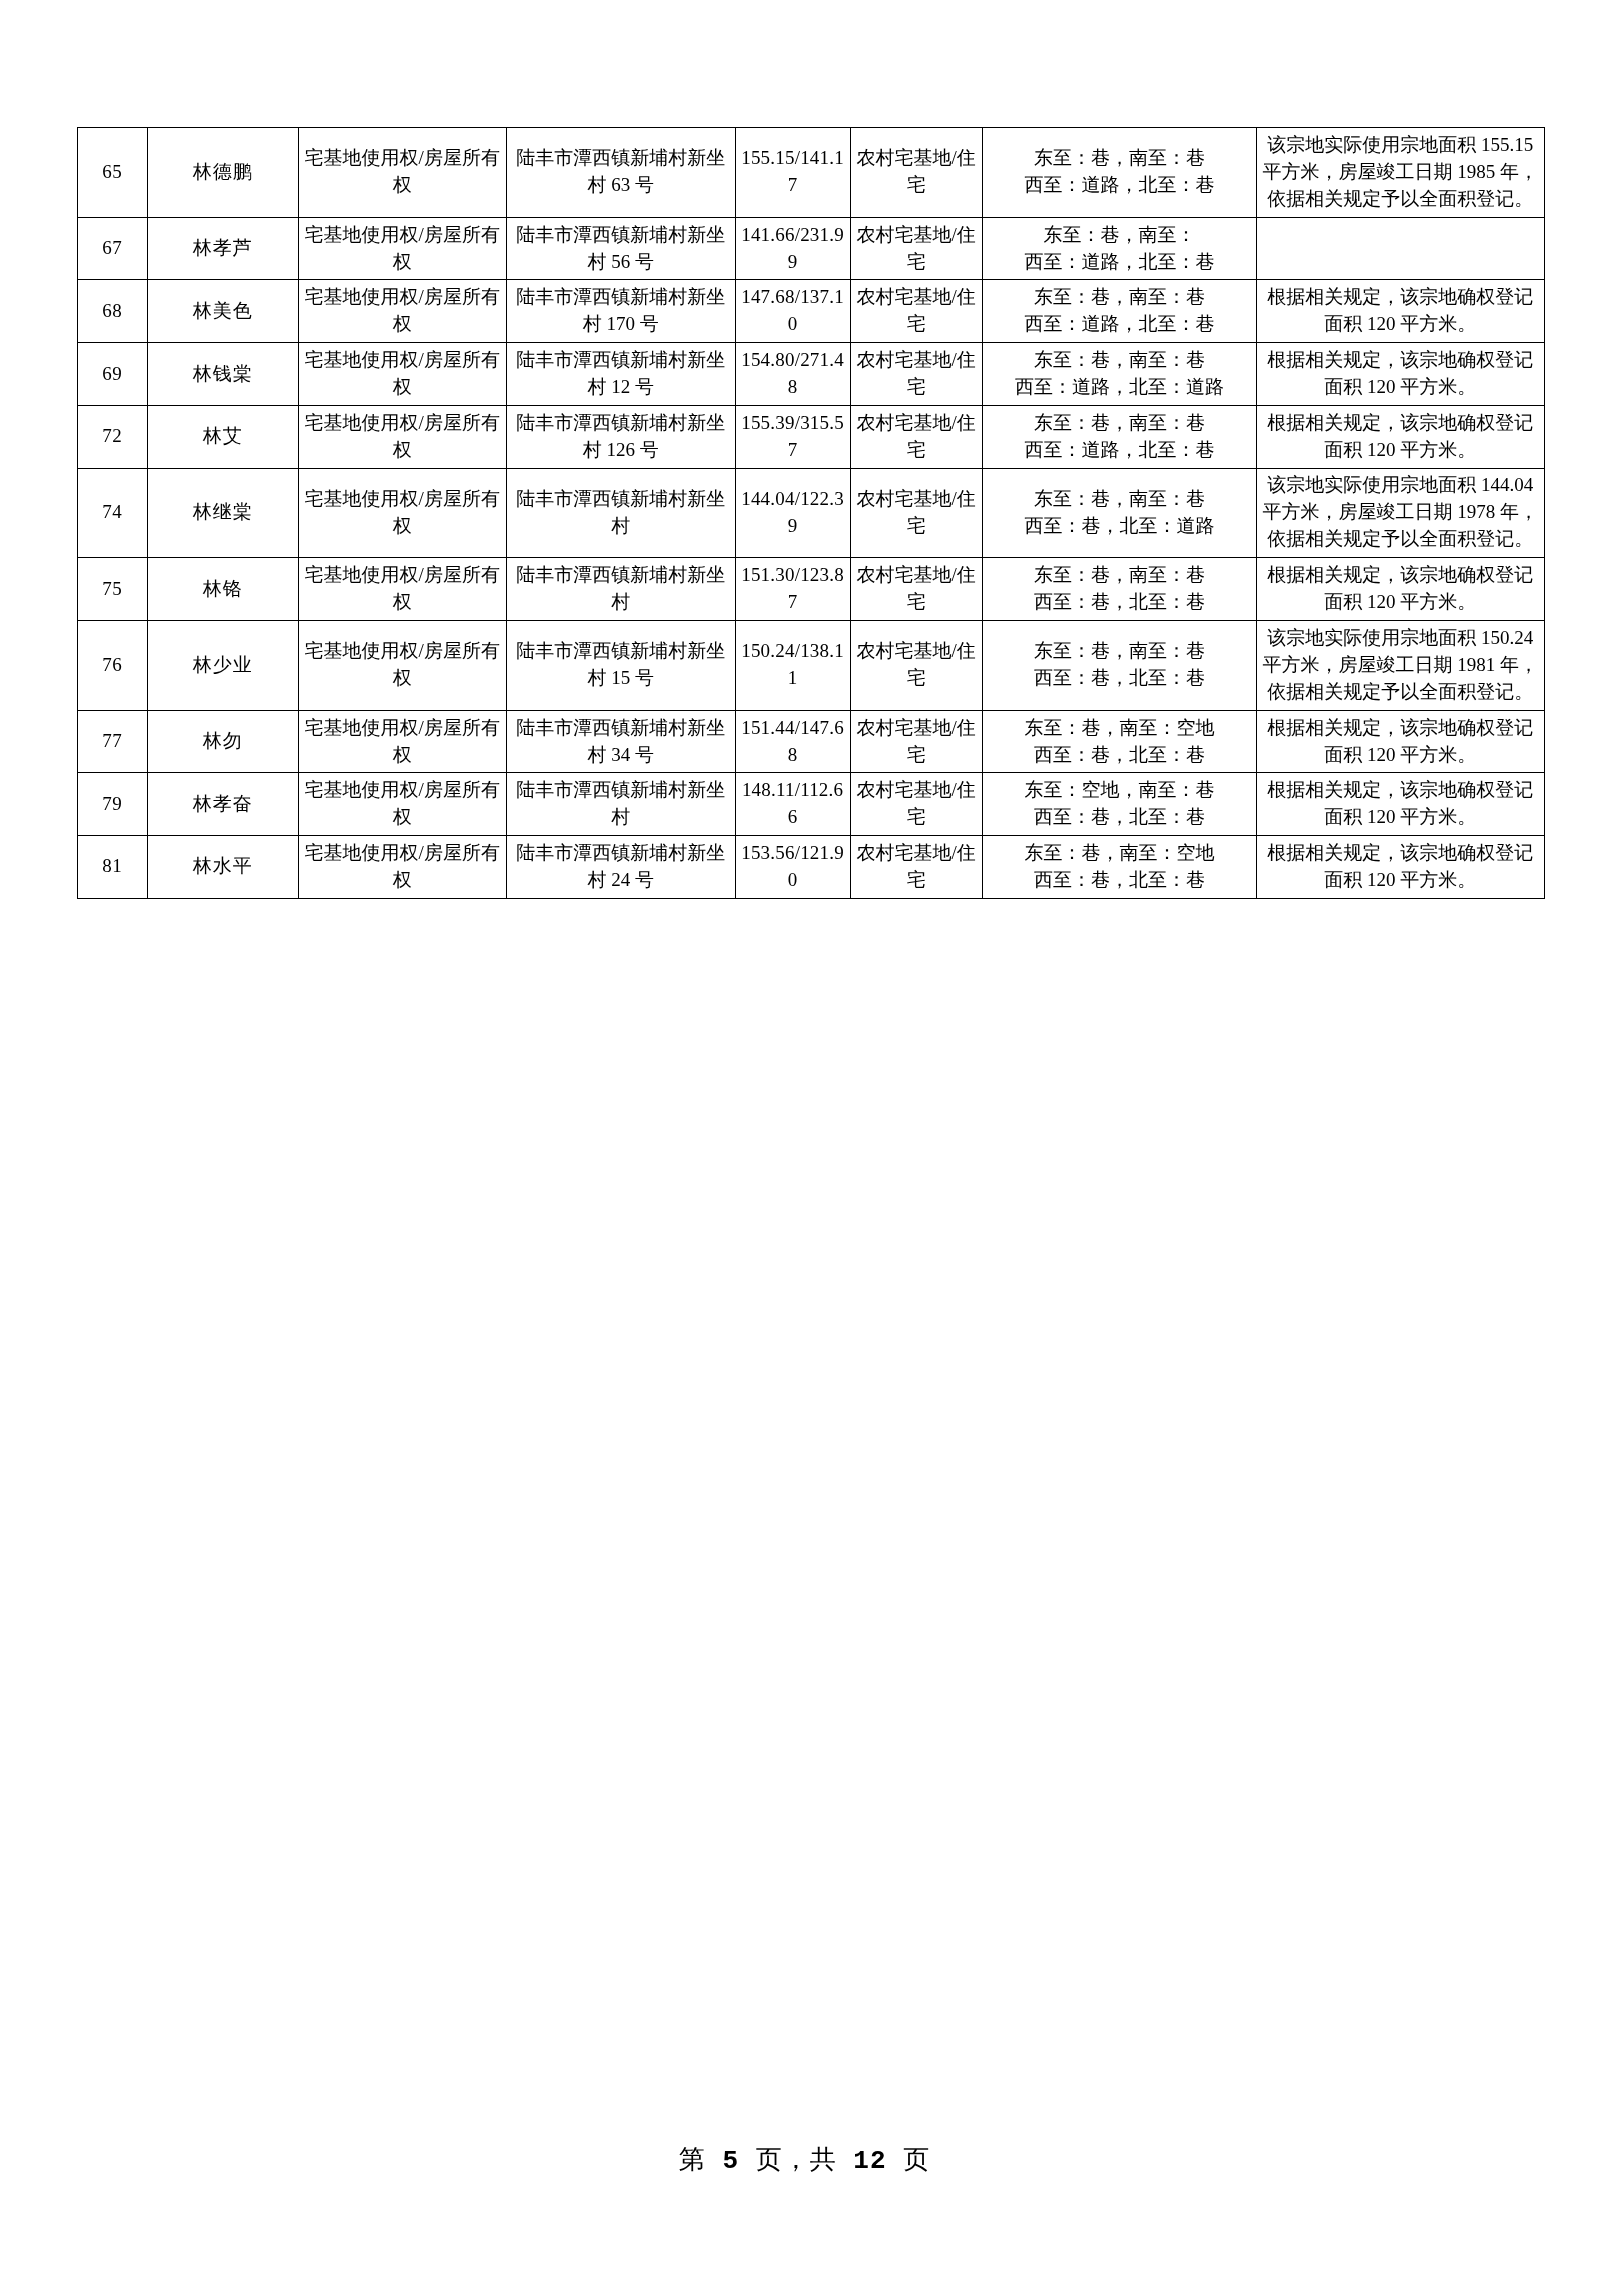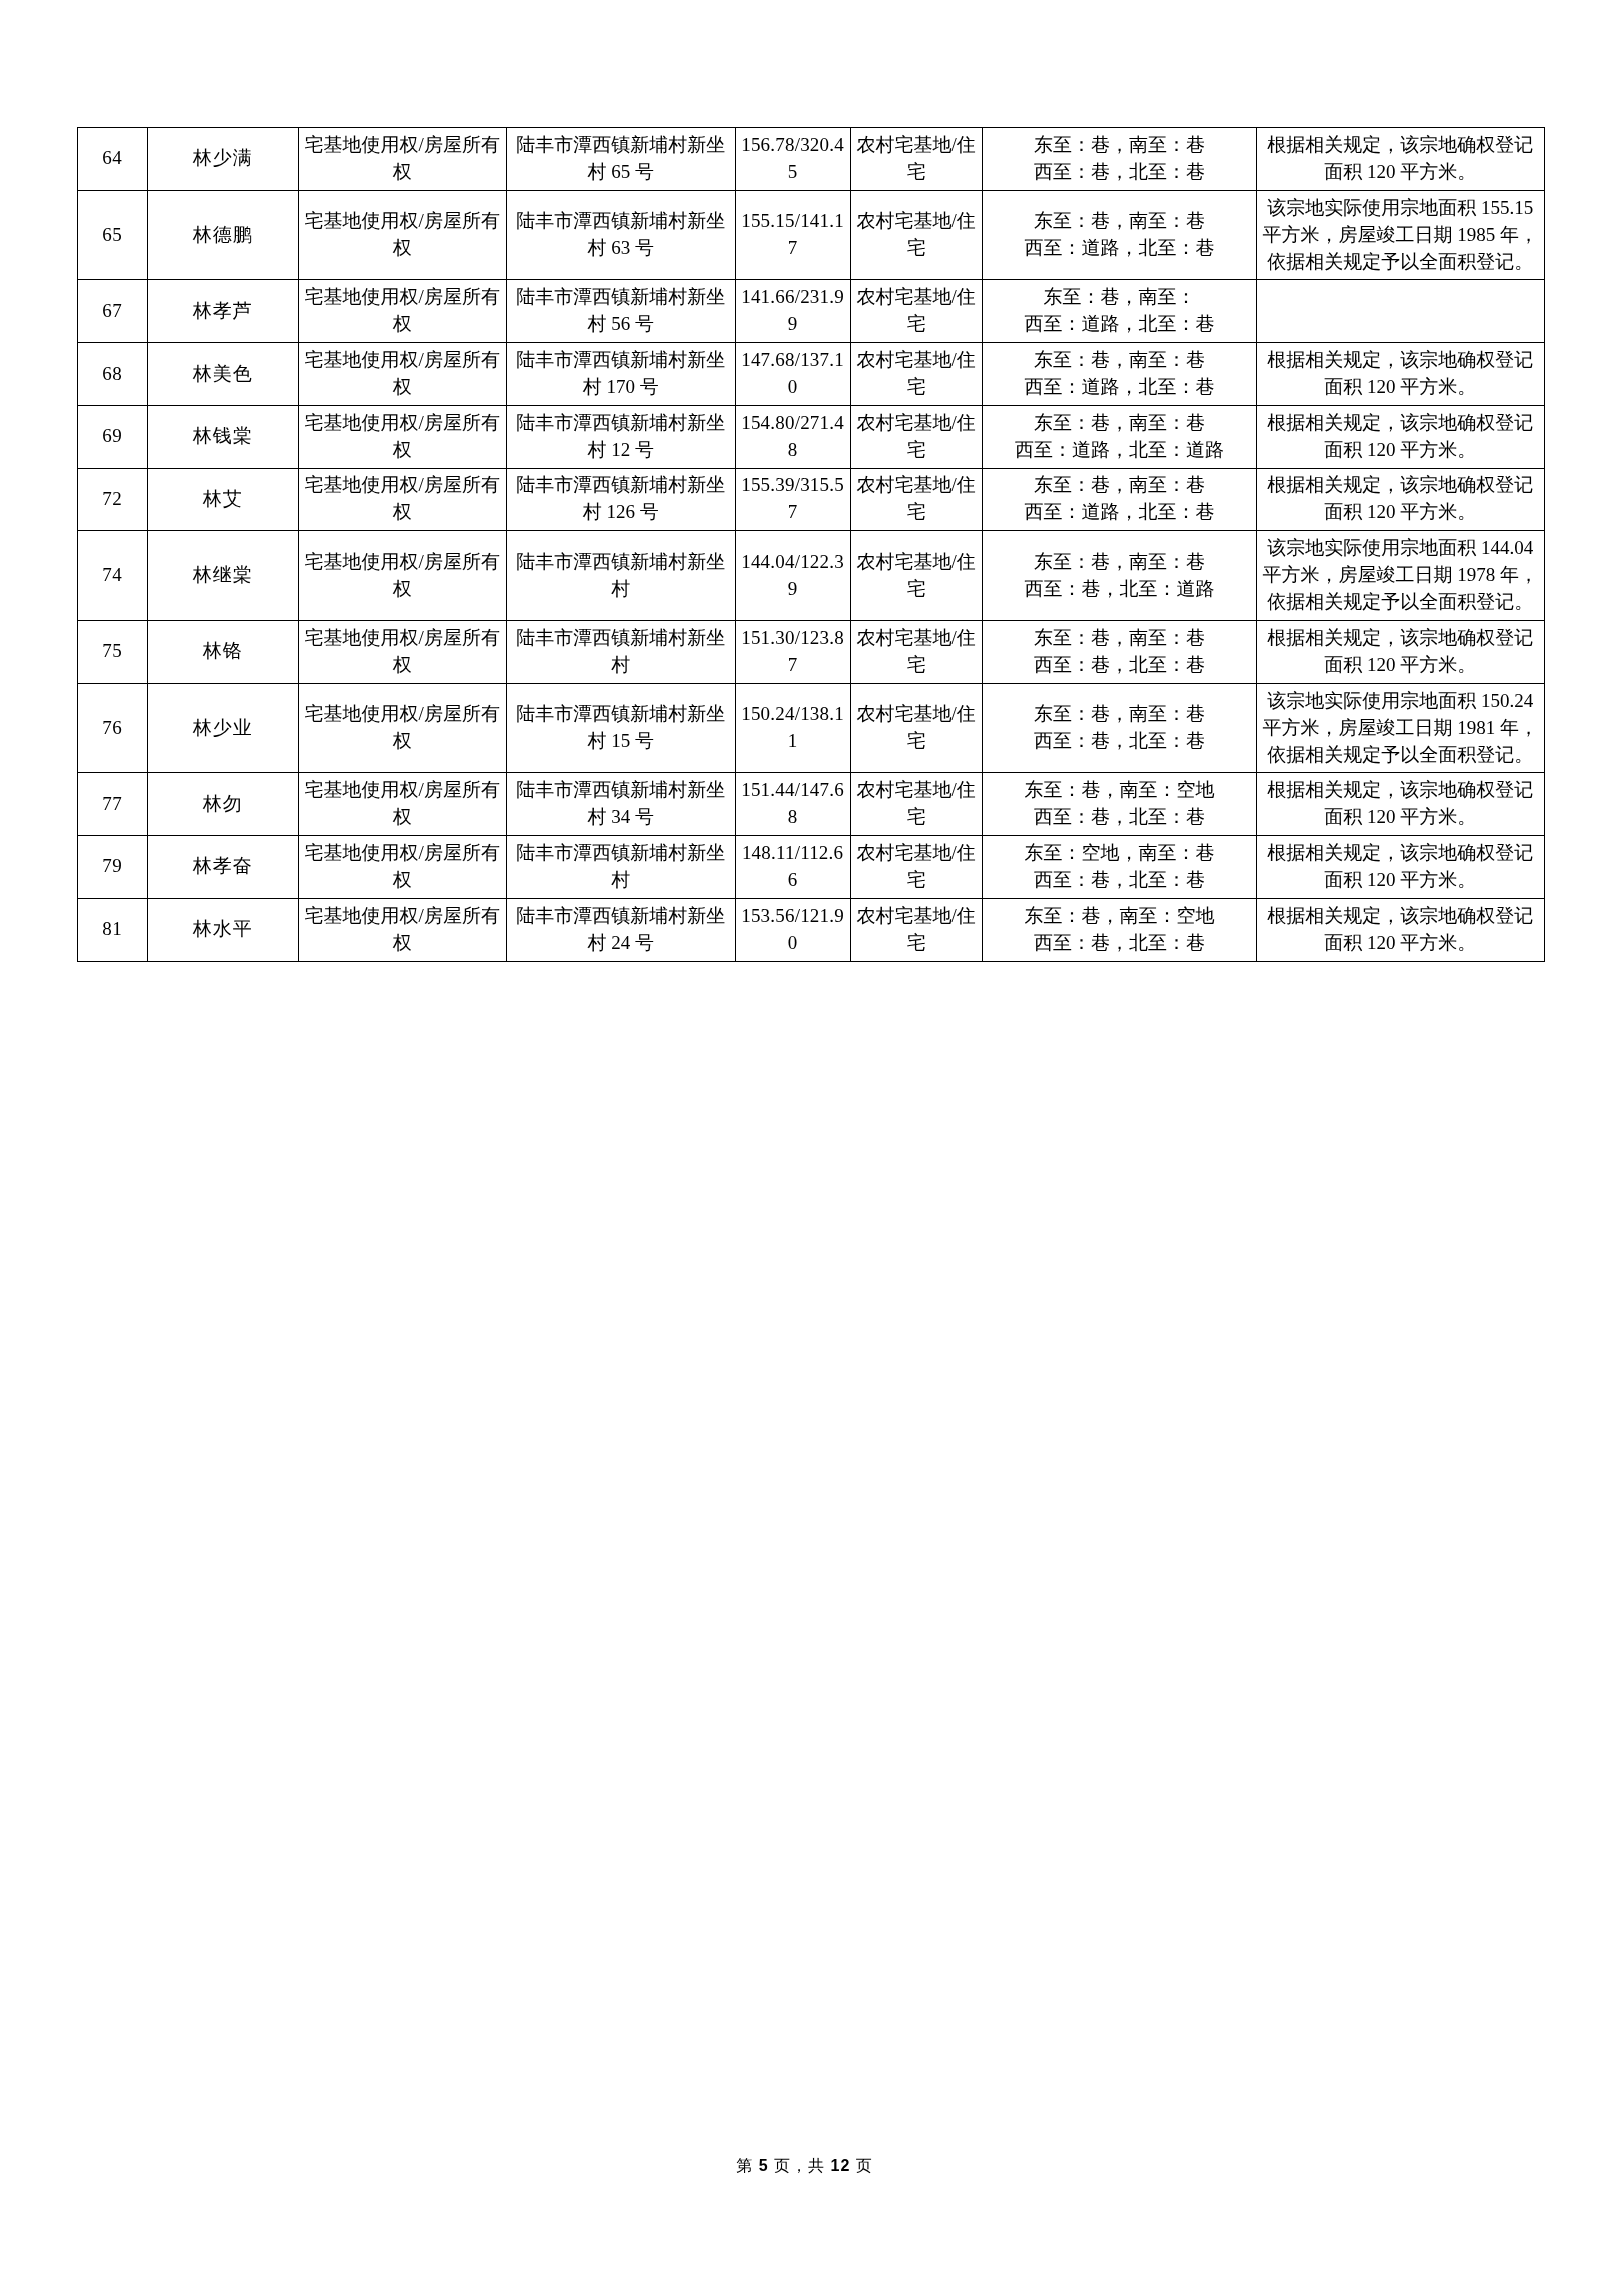--- a/index.html
+++ b/index.html
@@ -53,23 +53,23 @@
   .cell-use { font-size: 19px; }
   .cell-bound { font-size: 19px; white-space: pre-line; }
   .cell-remark { font-size: 18.6px; line-height: 1.45; }
 
   .footer {
     position: absolute;
     left: 0;
     right: 12px;
     bottom: 116px;
     text-align: center;
-    font-size: 16px;
+    font-size: 26px;
     letter-spacing: 1px;
-    font-family: Liberation Sans, sans-serif;
+    font-family: Liberation Mono, monospace;
   }
   .footer b { font-weight: bold; }
 </style>
 </head>
 <body>
 
 <div class="page">
 
   <table class="doc-table">
     <colgroup>
@@ -77,31 +77,20 @@
         <col class="c-name">
         <col class="c-right">
         <col class="c-addr">
       <col class="c-area">
         <col class="c-use">
         <col class="c-bound">
         <col class="c-remark">
     </colgroup>
     <tbody>
         <tr>
-          <td class="cell-idx">64</td>
-          <td class="cell-name">林少满</td>
-          <td class="cell-right">宅基地使用权/房屋所有权</td>
-          <td class="cell-addr">陆丰市潭西镇新埔村新坐村 65 号</td>
-          <td class="cell-area">156.78/320.45</td>
-          <td class="cell-use">农村宅基地/住宅</td>
-          <td class="cell-bound">东至：巷，南至：巷
-西至：巷，北至：巷</td>
-          <td class="cell-remark">根据相关规定，该宗地确权登记面积 120 平方米。</td>
-        </tr>
-        <tr>
           <td class="cell-idx">65</td>
           <td class="cell-name">林德鹏</td>
           <td class="cell-right">宅基地使用权/房屋所有权</td>
           <td class="cell-addr">陆丰市潭西镇新埔村新坐村 63 号</td>
           <td class="cell-area">155.15/141.17</td>
           <td class="cell-use">农村宅基地/住宅</td>
           <td class="cell-bound">东至：巷，南至：巷
 西至：道路，北至：巷</td>
           <td class="cell-remark">该宗地实际使用宗地面积 155.15 平方米，房屋竣工日期 1985 年，依据相关规定予以全面积登记。</td>
         </tr>

